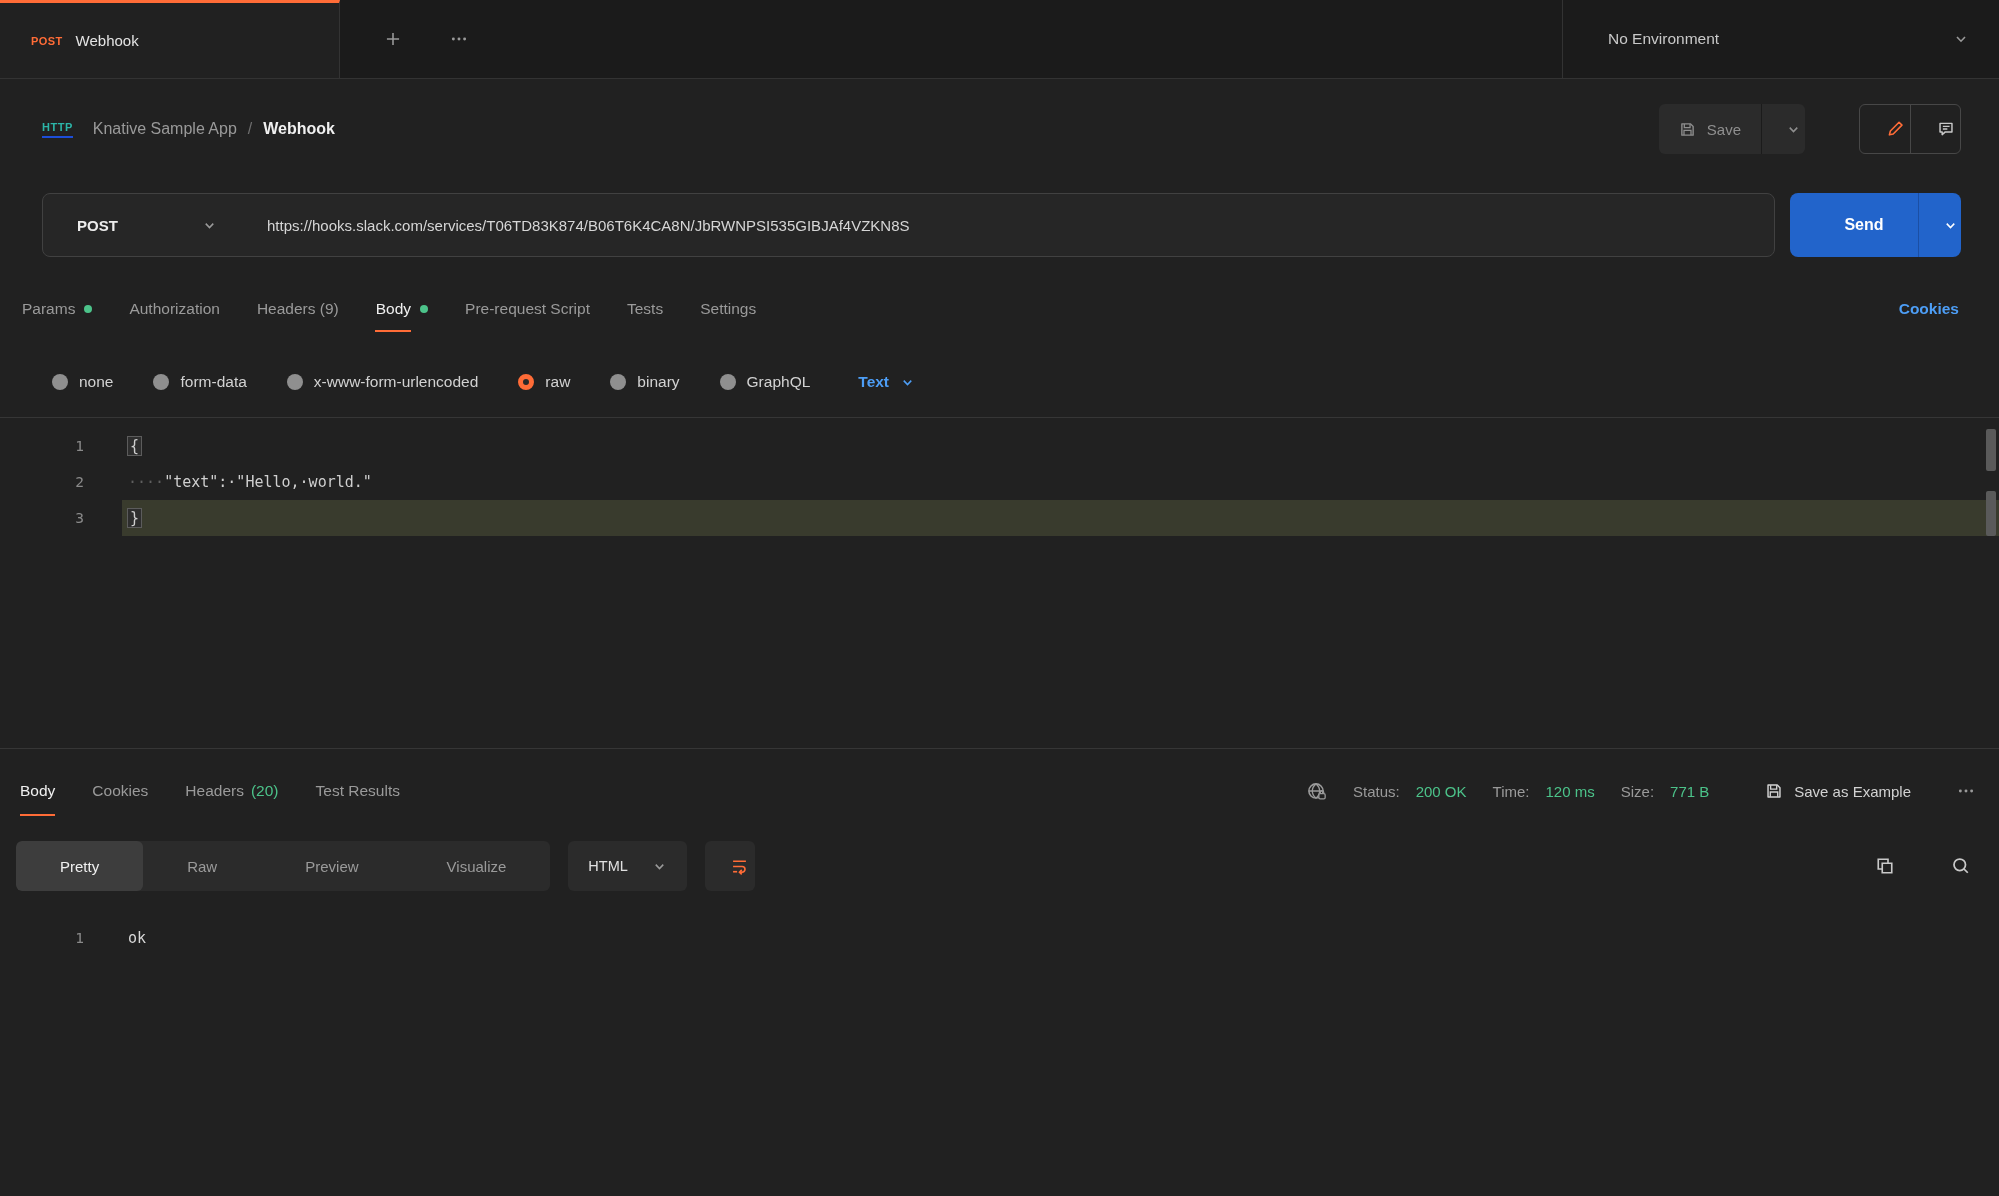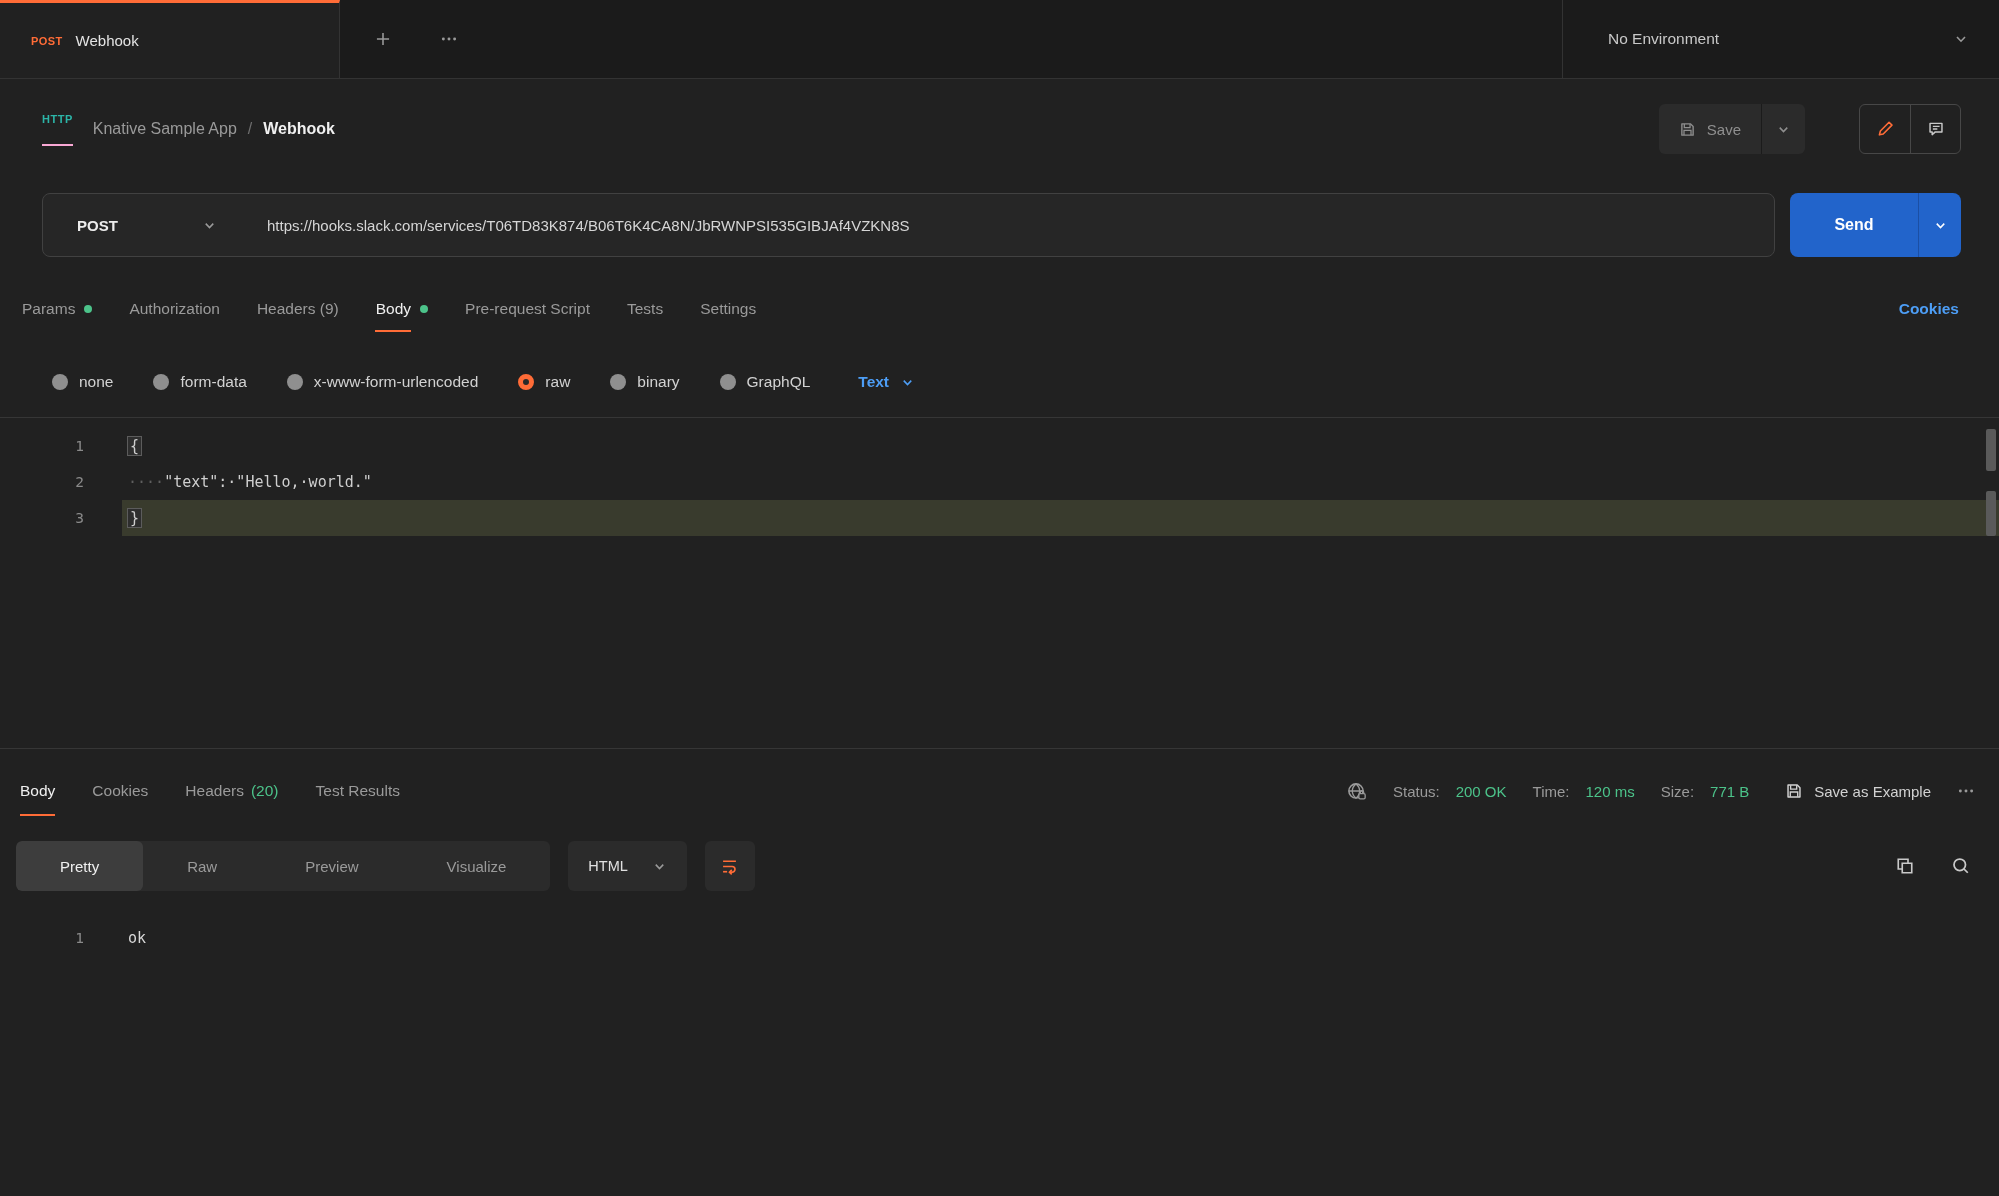--- a/index.html
+++ b/index.html
@@ -4,36 +4,36 @@
 <style>
   * { box-sizing: border-box; margin: 0; padding: 0; }
   html,body { width: 1999px; height: 1196px; }
   body {
     background: #212121;
     color: #e8e8e8;
     font-family: "Liberation Sans", sans-serif;
     overflow: hidden;
   }
   .app { display: flex; flex-direction: column; height: 100%; }
-  button { font-family: inherit; }
+  button { font-family: inherit; padding-left: 20px; }
   svg { display: block; }
   .spacer { flex: 1; }
 
   
   .tab-bar { height: 79px; flex: 0 0 auto; background: #1b1b1b; border-bottom: 1px solid #333; display: flex; align-items: stretch; }
   .tab { width: 340px; display: flex; align-items: center; gap: 13px; padding: 0 18px 0 31px; background: #212121; border-top: 3px solid #ff6c37; border-right: 1px solid #333; cursor: pointer; }
   .tab-method { font-size: 11px; font-weight: 700; color: #ff6c37; letter-spacing: .4px; }
   .tab-title { font-size: 15px; color: #e4e4e4; }
   .tabbar-btn { width: 46px; margin-left: 20px; display: flex; align-items: center; justify-content: center; color: #9a9a9a; background: none; border: none; cursor: pointer; }
   .env-selector { width: 437px; border-left: 1px solid #333; display: flex; align-items: center; justify-content: space-between; padding: 0 30px 0 45px; color: #c9c9c9; font-size: 15.5px; cursor: pointer; }
   .muted-icon { color: #9a9a9a; }
 
   
   .request-header { height: 100px; flex: 0 0 auto; display: flex; align-items: center; padding: 0 38px 0 42px; }
-  .http-badge { color: #2cb5a8; font-size: 11px; font-weight: 700; letter-spacing: .5px; border-bottom: 2px solid #f9a8d4; padding-bottom: 19px; margin-right: 20px; }
+  .http-badge { color: #2cb5a8; font-size: 11px; font-weight: 700; letter-spacing: .5px; border-bottom: 2px solid #1d4ed8; padding-bottom: 3px; margin-right: 20px; }
   .breadcrumb { display: flex; align-items: center; gap: 11px; font-size: 16px; }
   .crumb-collection { color: #9a9a9a; cursor: pointer; }
   .crumb-sep { color: #6f6f6f; }
   .crumb-current { color: #f0f0f0; font-weight: 600; cursor: pointer; }
   .save-group { margin-left: auto; display: flex; align-items: stretch; height: 50px; background: #2b2b2b; border-radius: 6px; overflow: hidden; }
   .save-main { display: flex; align-items: center; gap: 11px; padding: 0 20px; color: #8f8f8f; font-size: 15px; background: none; border: none; border-right: 1px solid #1b1b1b; cursor: pointer; }
   .save-caret { width: 43px; display: flex; align-items: center; justify-content: center; color: #8f8f8f; background: none; border: none; cursor: pointer; }
   .edit-group { margin-left: 54px; display: flex; align-items: stretch; height: 50px; border: 1px solid #474747; border-radius: 6px; overflow: hidden; }
   .edit-btn { width: 50px; display: flex; align-items: center; justify-content: center; background: none; border: none; cursor: pointer; }
   .edit-btn + .edit-btn { border-left: 1px solid #474747; }

